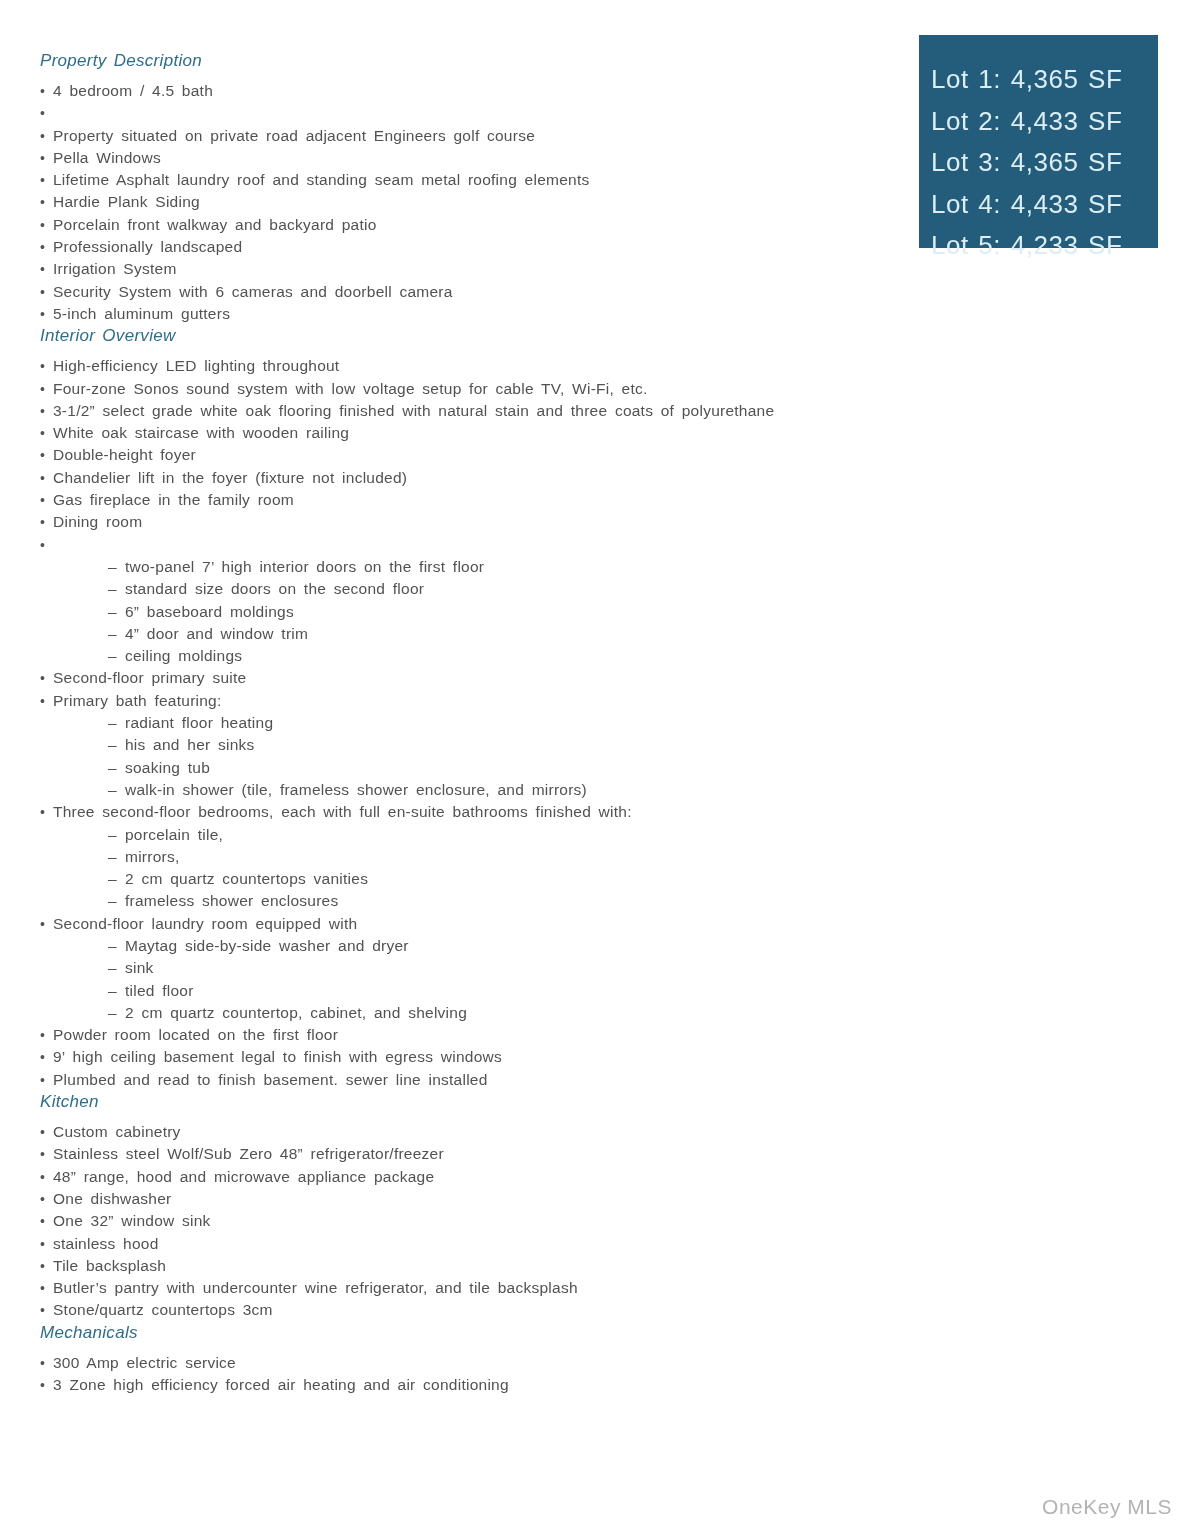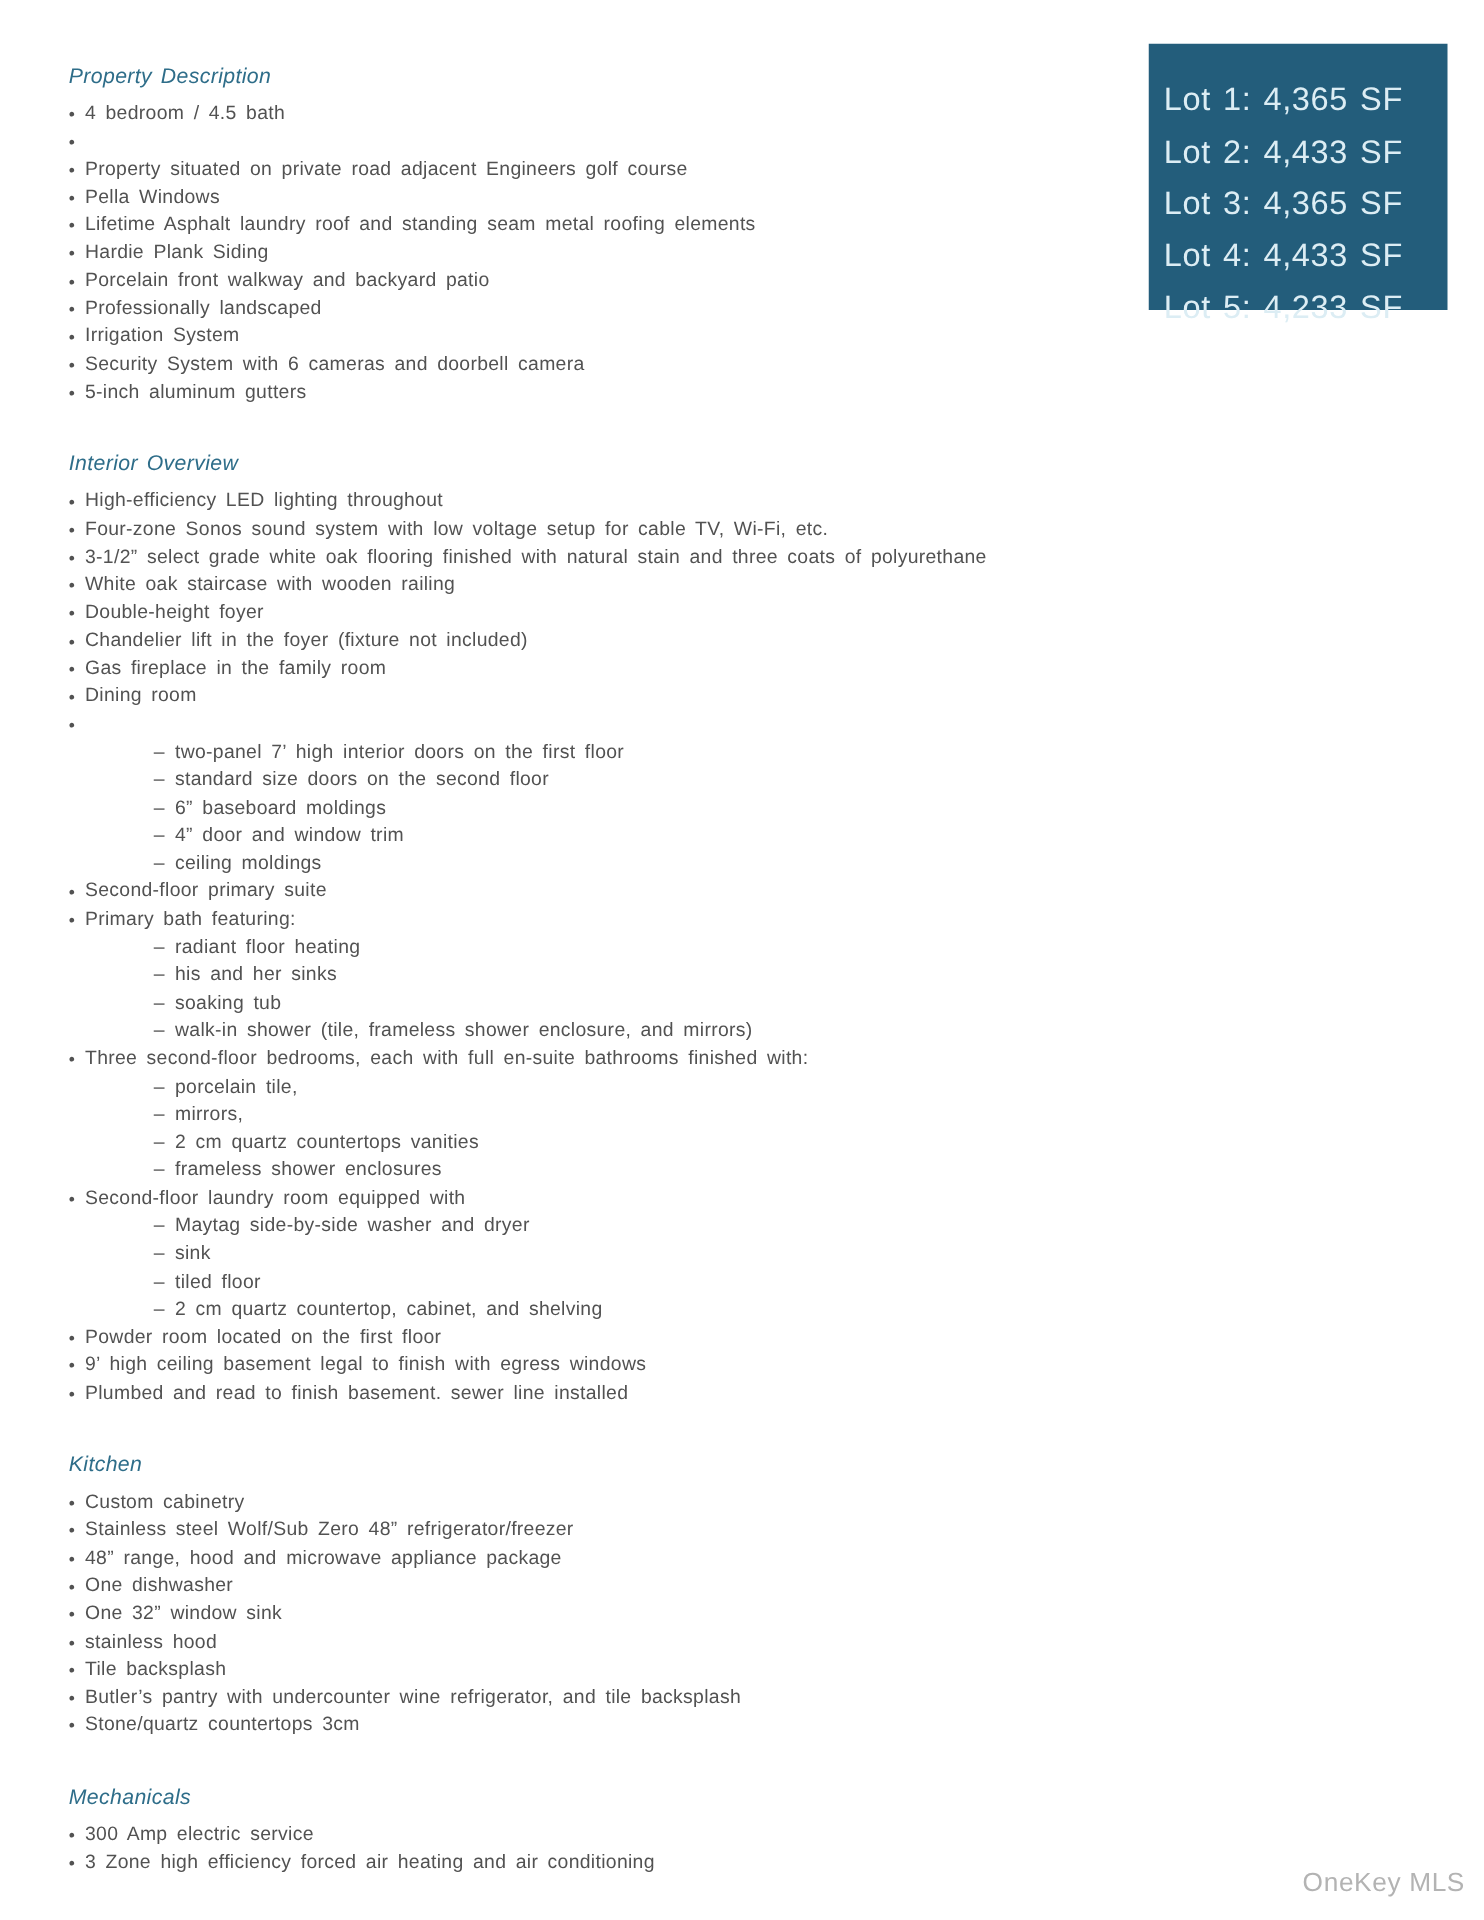--- a/index.html
+++ b/index.html
@@ -15,32 +15,31 @@
     position:relative;
     width:1187px;
     height:1536px;
     background:#ffffff;
     font-family:"Liberation Sans","DejaVu Sans",sans-serif;
     color:var(--body-color);
     overflow:hidden;
   }
   .content{
     position:absolute;
-    left:55px;
+    left:40px;
     top:50px;
     width:810px;
   }
   .section-title{
     font-style:italic;
     font-size:17px;
     line-height:21px;
     color:var(--heading-color);
     letter-spacing:0.3px;
     word-spacing:2px;
-    margin-top:35px;
     margin-bottom:9px;
   }
   .section:first-child .section-title{margin-top:0;}
   .li{
     display:flex;
     align-items:flex-start;
     font-size:15.5px;
     line-height:22.3px;
     letter-spacing:0.25px;
     word-spacing:3px;

